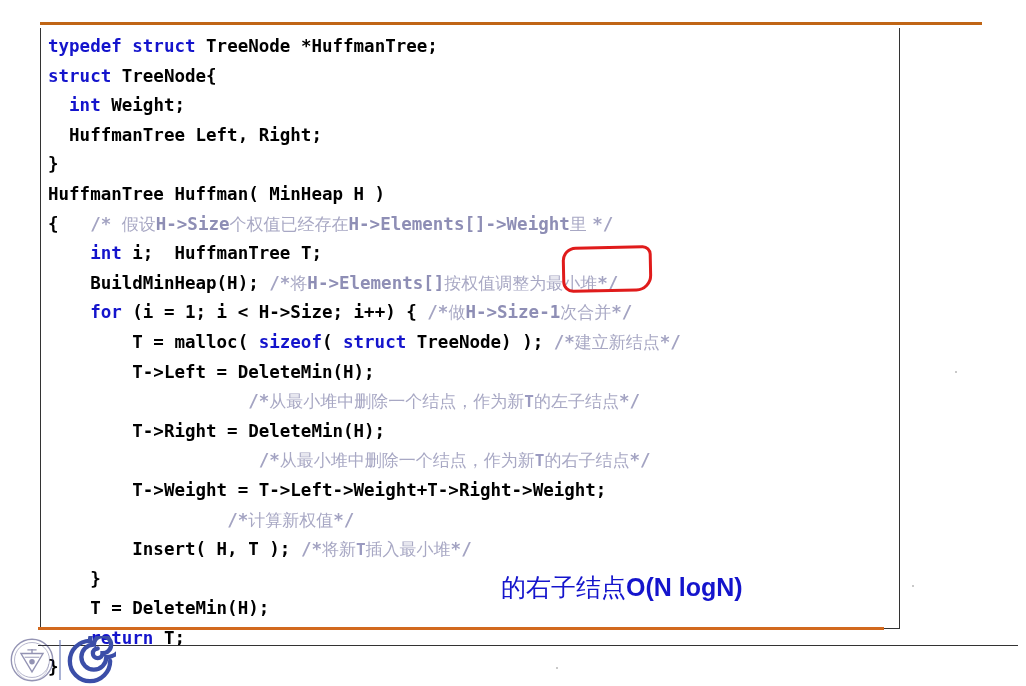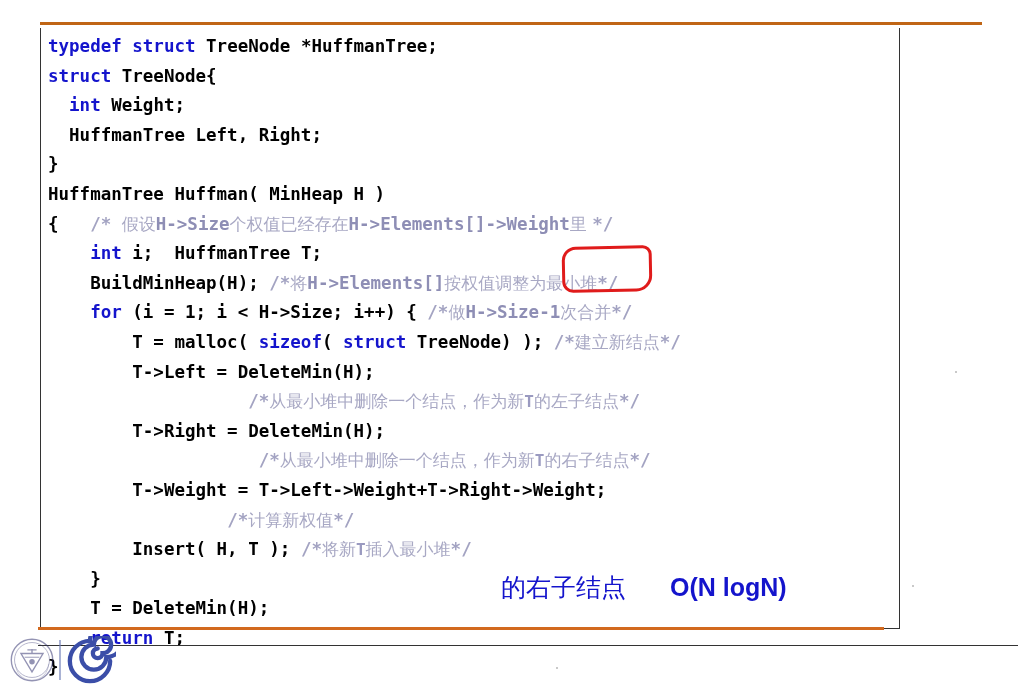--- a/index.html
+++ b/index.html
@@ -36,21 +36,21 @@
   
   #red-anno{position:absolute;left:562px;top:246px;width:84px;height:40px;
             border:3px solid #e01b1b;border-radius:14px 9px 16px 11px;
             transform:rotate(-1.2deg);pointer-events:none;}
 
   
   #complexity{position:absolute;left:501px;top:571px;
               font-size:25px;color:#1414cc;white-space:nowrap;
               font-family:"DejaVu Sans","Liberation Sans",sans-serif;}
   #complexity .lat{font-weight:bold;
-              font-family:"Liberation Sans",sans-serif;margin-left:44px;}
+              font-family:"Liberation Sans",sans-serif;}
 
   
   .dot{position:absolute;width:2px;height:2px;background:#c9c9c9;}
 
   
   #seal{position:absolute;left:8px;top:637px;width:48px;height:46px;opacity:.5;}
   #swirl{position:absolute;left:64px;top:636px;width:52px;height:48px;}
   #logo-div{position:absolute;left:59px;top:640px;width:2px;height:40px;
             background:#6f7fb8;opacity:.6;}
 </style>

